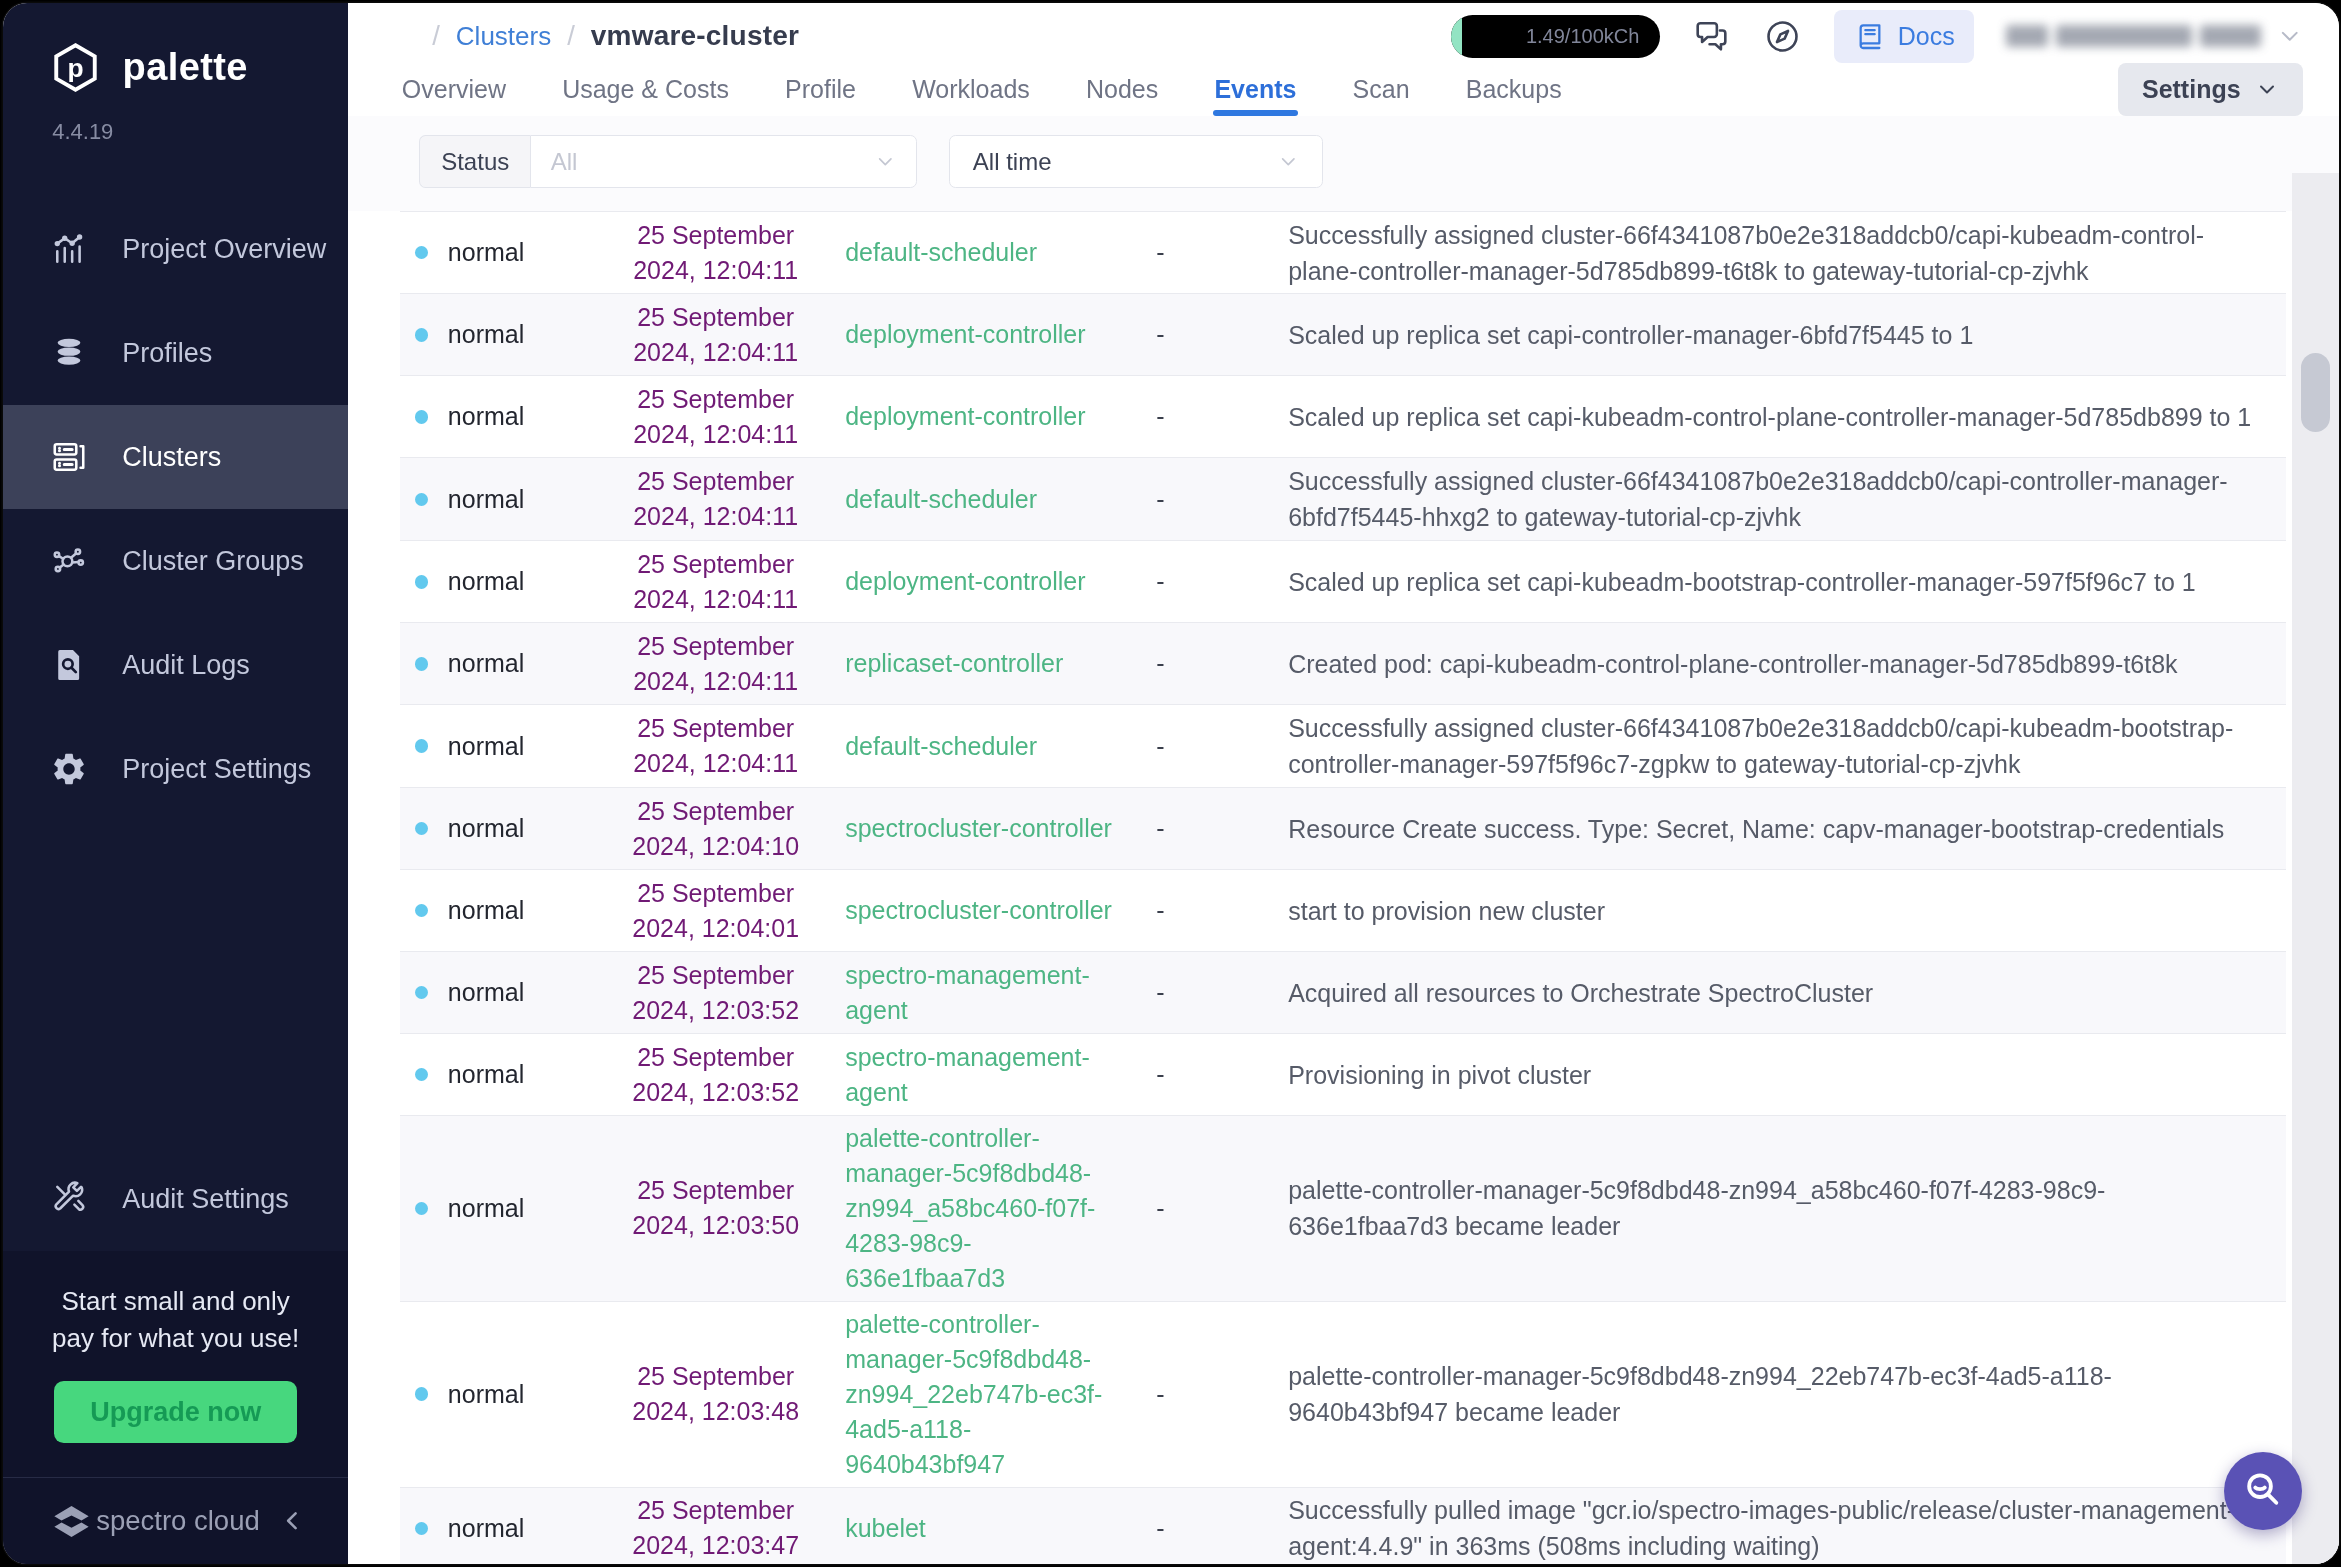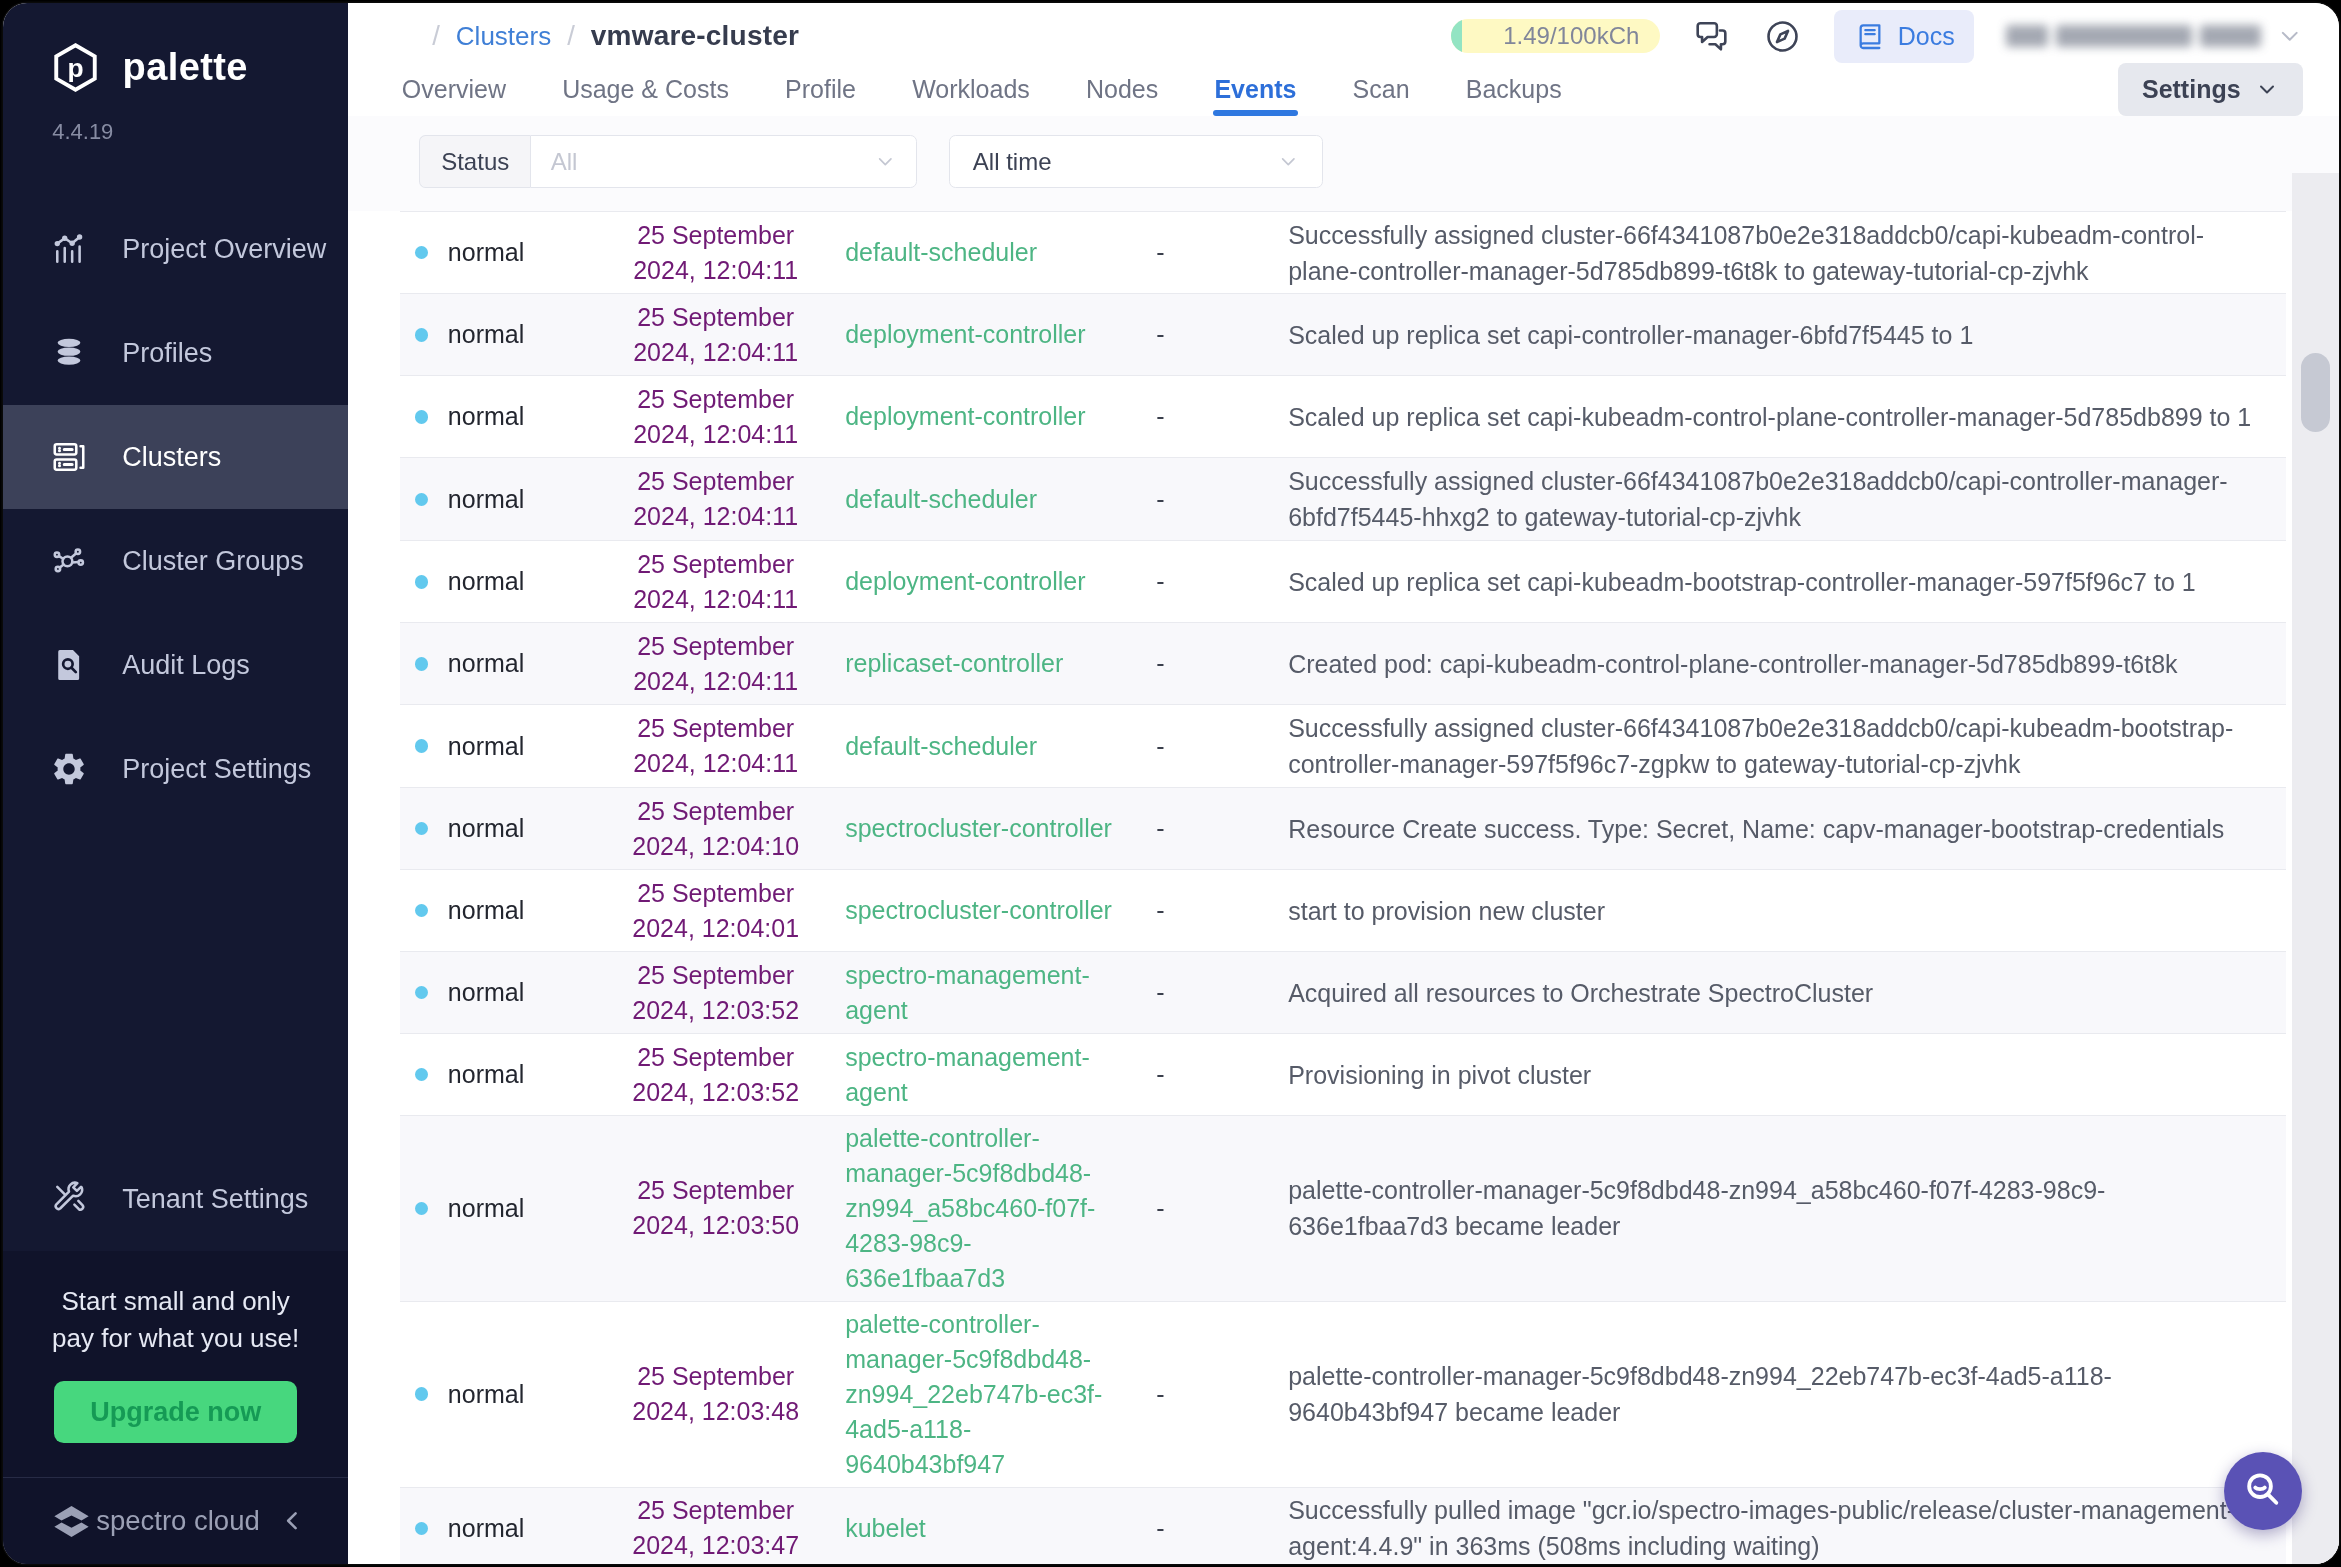--- a/index.html
+++ b/index.html
@@ -40,22 +40,22 @@
   .proj-ic svg{width:100%;height:100%;}
   .proj-label{font-size:26px;color:#3d4254;}
   .chev{width:27.5px;height:27.5px;color:#b7bbc8;display:inline-flex;}
   .chev svg{width:100%;height:100%;}
   .proj .chev{margin-left:auto;}
   .crumbs{display:flex;align-items:center;gap:16px;margin-left:32px;font-size:26px;}
   .slash{color:#c9ccd6;font-size:27.5px;}
   .crumb-link{color:#3f7fd6;cursor:pointer;}
   .crumb-current{color:#363c4e;font-size:28px;font-weight:600;letter-spacing:0.2px;}
   .top-right{margin-left:auto;display:flex;align-items:center;gap:32px;}
-  .usage{width:209px;height:34px;border-radius:22.6px;background:#fef9c3;position:relative;overflow:hidden;
-    display:flex;align-items:center;justify-content:flex-end;padding-right:21px;font-size:24px;color:#81869a;box-sizing:border-box;}
+  .usage{width:209px;height:43px;border-radius:22.6px;background:#000000;position:relative;overflow:hidden;
+    display:flex;align-items:center;justify-content:flex-end;padding-right:21px;font-size:20px;color:#81869a;box-sizing:border-box;}
   .usage::before{content:'';position:absolute;left:0;top:0;bottom:0;width:10.5px;background:#93e4c3;}
   .icon-btn{width:39px;height:39px;color:#3e4457;cursor:pointer;}
   .icon-btn svg{width:100%;height:100%;}
   .docs{height:53px;background:#e9ecfa;border-radius:8px;display:flex;align-items:center;gap:12px;
     padding:0 19.4px;color:#3b7ce0;font-size:25px;cursor:pointer;}
   .docs .b-ic{width:32px;height:32px;}
   .b-ic svg{width:100%;height:100%;}
   .user{display:flex;align-items:center;gap:14.6px;cursor:pointer;}
   .blobs{display:flex;align-items:center;gap:8px;filter:blur(4.9px);opacity:.75;}
   .blob{background:#868c99;border-radius:3.2px;height:22.6px;display:inline-block;}
@@ -182,21 +182,21 @@
         </div>
       </nav>
     <div class="sidebar-bottom">
       <div class="nav-item" id="tenant-item">
         <span class="nav-ic">
             <svg viewBox="0 0 24 24" fill="none" stroke="currentColor" stroke-linecap="round" stroke-linejoin="round" stroke-width="1.6">
               <path d="M20 4.6a4.1 4.1 0 0 1-5.4 5.3L6.4 18a1.8 1.8 0 0 1-2.5-2.5l8.1-8.2A4.1 4.1 0 0 1 17.3 2l-2.6 2.6 2.3 2.3L19.6 4.3"></path>
               <path d="M4.6 4.4l4.9 4.9M17.9 13.2l2.6 2.7a1.7 1.7 0 0 1-2.4 2.4l-2.7-2.7"></path>
             </svg>
           </span>
-        <span>Tenant Settings</span>
+        <span>Audit Settings</span>
       </div>
       <div class="promo">
         <div class="promo-text">Start small and only pay for what you use!</div>
         <button class="upgrade-btn">Upgrade now</button>
       </div>
       <div class="side-footer">
         <span class="s-logo">
           <svg viewBox="0 0 24 24" fill="currentColor">
             <path d="M3.6 9.4L12 4.4l8.4 5-3.5 2.1L12 9l-4.9 2.5z"></path>
             <path d="M3.6 14.6l3.5-2.1L12 15l4.9-2.5 3.5 2.1-8.4 5z"></path>

